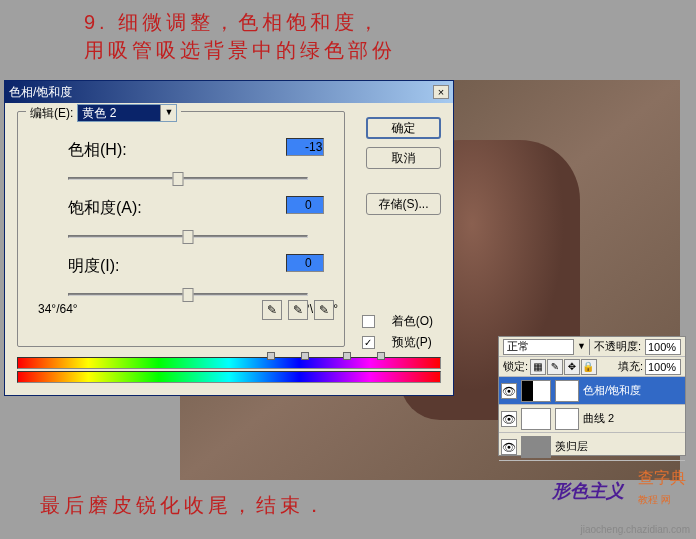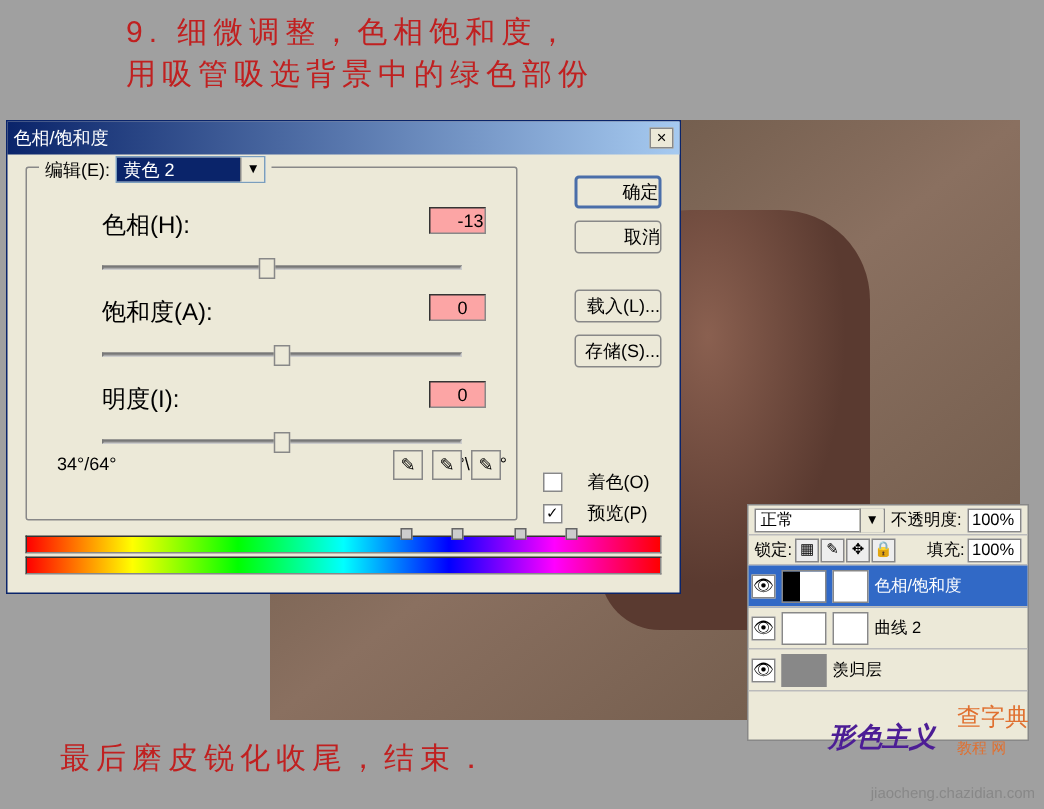--- a/index.html
+++ b/index.html
@@ -15,37 +15,37 @@
 .dialog-body { position: relative; padding: 10px 12px; height: calc(100% - 22px); }
 .fieldset { position: absolute; top: 8px; left: 12px; width: 328px; height: 236px; border: 1px solid #888; border-radius: 2px; }
 .edit-row { position: absolute; top: -8px; left: 8px; background: #ece9d8; display: flex; align-items: center; gap: 4px; padding: 0 4px; }
 .edit-row label { font-size: 12px; }
 .dropdown { width: 100px; height: 18px; border: 1px solid #7b9ebd; background: #fff; display: flex; align-items: flex-end; position: relative; }
 .dropdown-val { flex: 1; background: #0a246a; color: #fff; padding: 0 4px; height: 16px; line-height: 16px; }
 .dropdown-arrow { width: 16px; height: 16px; background: #ece9d8; border-left: 1px solid #888; text-align: center; line-height: 14px; font-size: 9px; }
 .slider-group { position: absolute; left: 50px; width: 260px; }
 .sg1 { top: 28px; } .sg2 { top: 86px; } .sg3 { top: 144px; }
 .slider-label { font-size: 16px; text-align: right; }
-.slider-input { position: absolute; right: 4px; top: -2px; width: 26px; height: 18px; border: 1px inset #888; background: #fca5a5; padding: 0 18px; line-height: 16px; }
+.slider-input { position: absolute; right: 4px; top: -2px; width: 26px; height: 18px; border: 1px inset #888; background: #3b82f6; padding: 0 18px; line-height: 16px; }
 .slider-track { position: relative; margin-top: 16px; height: 3px; background: #888; width: 240px; margin-left: 0; border: 1px inset #ccc; }
 .slider-thumb { position: absolute; top: -6px; width: 11px; height: 14px; background: #ece9d8; border: 1px solid #888; transform: translateX(-50%); }
 .range-info { position: absolute; bottom: 30px; left: 20px; width: 300px; font-size: 12px; display:flex; justify-content: space-between; }
 .eyedroppers { position: absolute; right: 10px; bottom: 26px; display: flex; gap: 6px; }
 .eyedrop { width: 20px; height: 20px; border: 1px solid #888; background: #ece9d8; display:flex; align-items:center; justify-content:center; font-size:12px; }
 .btn-col { position: absolute; top: 14px; right: 12px; display: flex; flex-direction: column; gap: 8px; }
-.win-btn { width: 58px; height: 22px; background: #ece9d8; border: 1px solid #888; border-radius: 3px; font-size: 12px; text-align: right; line-height: 20px; }
+.win-btn { width: 75px; height: 22px; background: #ece9d8; border: 1px solid #888; border-radius: 3px; font-size: 12px; text-align: center; line-height: 20px; }
 .win-btn.default { border: 2px solid #4a6ea9; line-height: 18px; }
 .check-col { position: absolute; right: 20px; bottom: 44px; display: flex; flex-direction: column; gap: 4px; font-size: 12px; }
 .check-row { display: flex; align-items: center; gap: 17px; }
 .chk { width: 13px; height: 13px; border: 1px solid #888; background: #fff; text-align: center; line-height: 11px; font-size: 10px; }
 .spectrum { position: absolute; left: 12px; bottom: 8px; width: 424px; height: 30px; }
 .spec-bar { height: 12px; background: linear-gradient(to right, red, yellow, lime, cyan, blue, magenta, red); border: 1px inset #888; margin-bottom: 2px; }
 .spec-marks { position: relative; height: 4px; }
 .spec-mark { position: absolute; width: 8px; height: 8px; background: #ccc; border:1px solid #666; top:-6px; transform: translateX(-50%); }
-.layers-panel { position: absolute; right: 10px; top: 336px; width: 188px; height: 158px; background: #ece9d8; border: 1px solid #888; font-size: 11px; }
+.layers-panel { position: absolute; right: 10px; top: 336px; width: 188px; height: 120px; background: #ece9d8; border: 1px solid #888; font-size: 11px; }
 .lp-row1 { display: flex; height: 20px; align-items: center; border-bottom: 1px solid #bbb; padding: 0 4px; gap: 4px; }
 .lp-drop { flex:1; height: 16px; border: 1px solid #888; background: #fff; display:flex; align-items:center; }
 .lp-drop span { flex:1; padding:0 3px; }
 .lp-num { width: 36px; height: 16px; border:1px solid #888; background:#fff; padding:0 2px; line-height:14px; }
 .lp-row2 { display: flex; height: 20px; align-items: center; border-bottom: 1px solid #bbb; padding: 0 4px; gap: 2px; }
 .lock-icons { display:flex; gap:1px; }
 .li { width:16px; height:16px; border:1px solid #888; background:#eee; text-align:center; line-height:14px; font-size:10px; }
 .layer-row { display:flex; height: 28px; align-items:center; border-bottom:1px solid #bbb; padding: 0 2px; gap: 4px; }
 .layer-row.active { background: #3169c6; color:#fff; }
 .eye { width:16px; height:16px; border:1px solid #888; background:#fff; text-align:center; font-size:11px; line-height:14px; color:#000; }
@@ -116,21 +116,20 @@
         <div class="eyedrop">✎</div>
         <div class="eyedrop">✎</div>
         <div class="eyedrop">✎</div>
       </div>
     </div>
 
     <div class="btn-col">
       <div class="win-btn default">确定</div>
       <div class="win-btn">取消</div>
       <div style="height:8px"></div>
-      <div class="win-btn">载入(L)...</div>
       <div class="win-btn">存储(S)...</div>
     </div>
 
     <div class="check-col">
       <div class="check-row">
         <div class="chk"></div>
         <span>着色(O)</span>
       </div>
       <div class="check-row">
         <div class="chk">✓</div>

